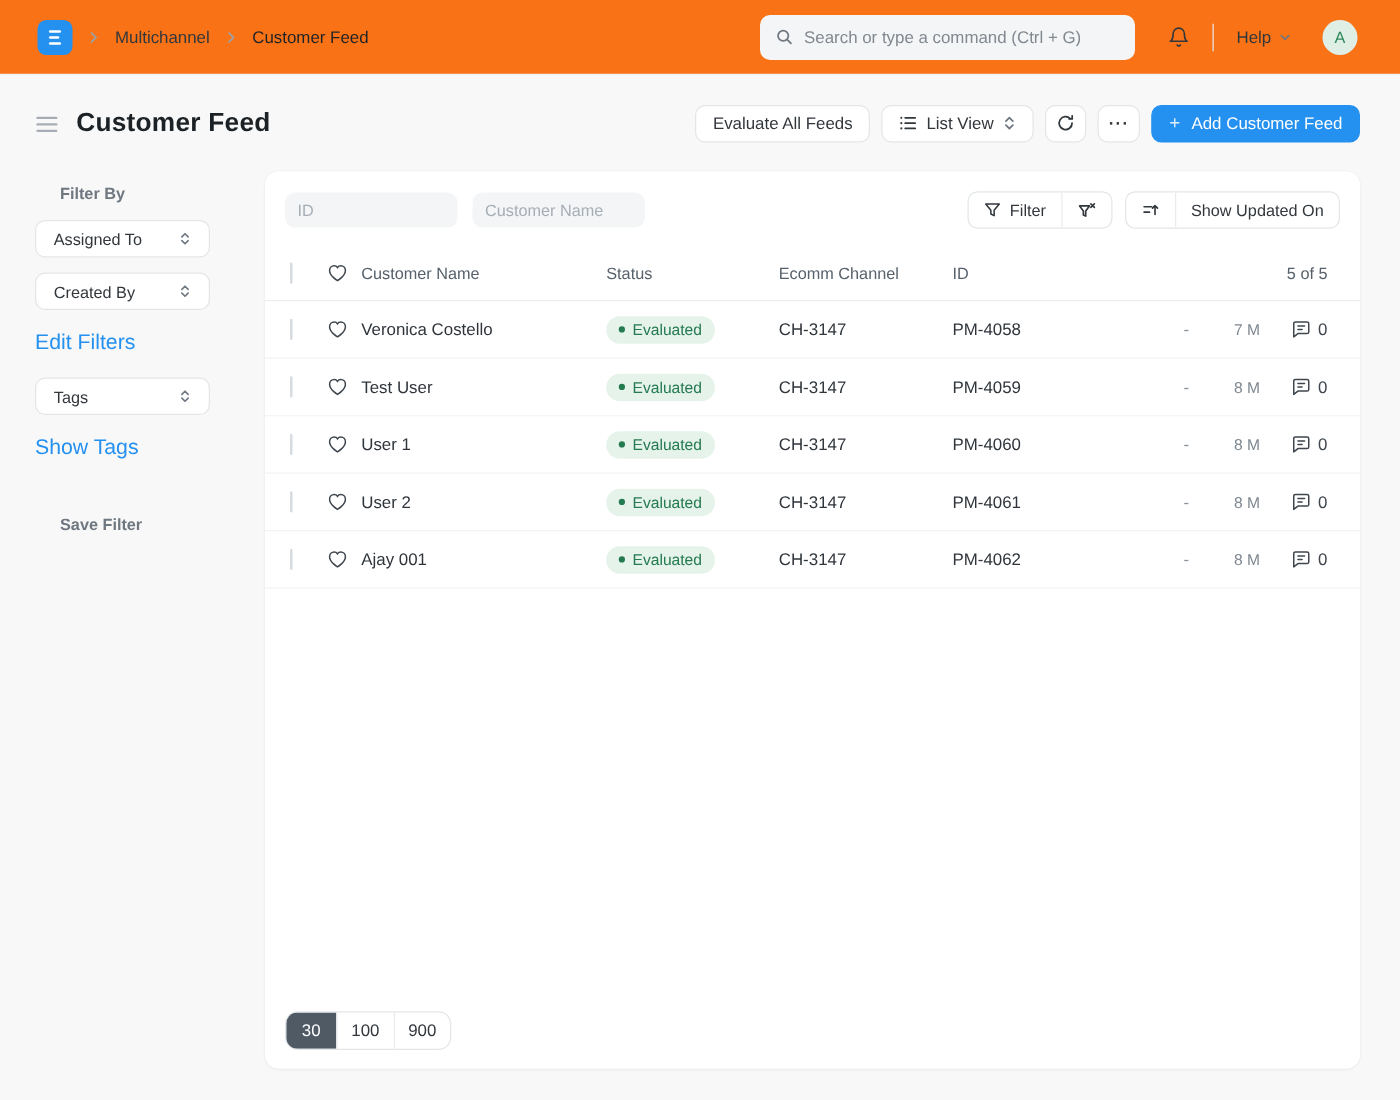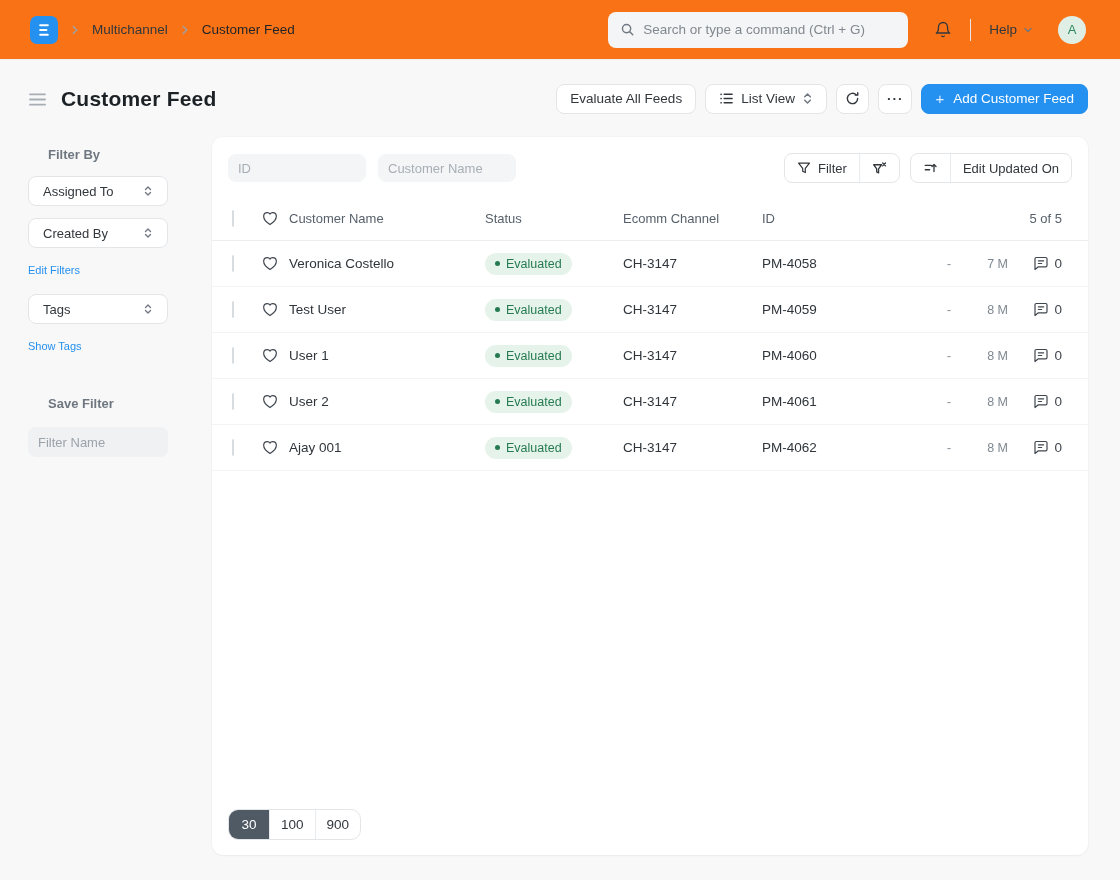--- a/index.html
+++ b/index.html
@@ -63,21 +63,21 @@
   
   .content { display:flex; align-items:flex-start; }
   .sidebar { width:140px; margin-right:44px; flex-shrink:0; }
   .side-label { font-size:13px; font-weight:600; color:#6f7780; margin:10px 0 14px;padding-left:20px; }
   .side-select {
     height:30px; background:#fff; border:1px solid #e3e6e9; border-radius:8px;
     display:flex; align-items:center; padding:0 14px; margin-bottom:12px;
     color:#32373c; font-size:13px; cursor:pointer;
   }
   .side-select .grow { flex:1; }
-  .side-link { color:var(--accent,#2490ef); font-size:11px; margin:4px 0 18px; cursor:pointer; display:inline-block; }
+  .side-link { color:var(--accent,#2490ef); font-size:17px; margin:4px 0 18px; cursor:pointer; display:inline-block; }
   .side-input {
     width:100%; height:30px; background:#f0f1f3; border:none; border-radius:8px;
     padding:0 10px; font:inherit; font-size:13px; color:#383838; outline:none; margin-top:2px;
   }
   .side-input::placeholder { color:#9ba3ab; }
 
   
   .card {
     flex:1; background:#fff; border-radius:11px; height:718px;
     box-shadow:0 0 0 1px rgba(0,0,0,.015), 0 1px 2px rgba(0,0,0,.04);
@@ -239,21 +239,20 @@
       <span class="side-link">Edit Filters</span>
       <div class="side-select">
         <span class="grow">Tags</span>
         <svg width="10" height="12" viewBox="0 0 12 14" fill="none" stroke="#6f7780" stroke-width="1.6" stroke-linecap="round" stroke-linejoin="round">
             <path d="M3 5.2 6 2.2 9 5.2"></path>
             <path d="M3 8.8 6 11.8 9 8.8"></path>
           </svg>
       </div>
       <span class="side-link">Show Tags</span>
       <div class="side-label" style="margin-top:26px;">Save Filter</div>
-      <input class="side-input" type="text" placeholder="Filter Name" style="">
     </div>
 
     <div class="card">
       <div class="card-toolbar">
         <input class="flt-input" type="text" placeholder="ID" style="">
         <input class="flt-input" type="text" placeholder="Customer Name" style="">
         <div class="toolbar-right">
           <div class="btn-group">
             <span class="seg">
               <svg width="14" height="14" viewBox="0 0 16 16" fill="none" stroke="#32373c" stroke-width="1.4" stroke-linejoin="round">
@@ -269,21 +268,21 @@
             </span>
           </div>
           <div class="btn-group">
             <span class="seg">
               <svg width="15" height="14" viewBox="0 0 16 16" fill="none" stroke="#32373c" stroke-width="1.5" stroke-linecap="round">
                   <path d="M2 5h7M2 10h5"></path>
                   <path d="M12 12V4M9.7 6.3 12 4l2.3 2.3" stroke-linejoin="round"></path>
                 </svg>
             </span>
             <span class="seg">
-              <span>Edit Updated On</span>
+              <span>Show Updated On</span>
             </span>
           </div>
         </div>
       </div>
 
       <div class="lrow thead">
         <span class="c-check"><span class="checkbox"></span></span>
         <span class="c-heart">
           <svg width="16" height="15" viewBox="0 0 24 22" fill="none" stroke="currentColor" stroke-width="1.8">
               <path d="M12 20S2.5 14.5 2.5 7.8C2.5 4.6 5 2.2 8 2.2c1.7 0 3.2.8 4 2.1.8-1.3 2.3-2.1 4-2.1 3 0 5.5 2.4 5.5 5.6C21.5 14.5 12 20 12 20z"></path>

